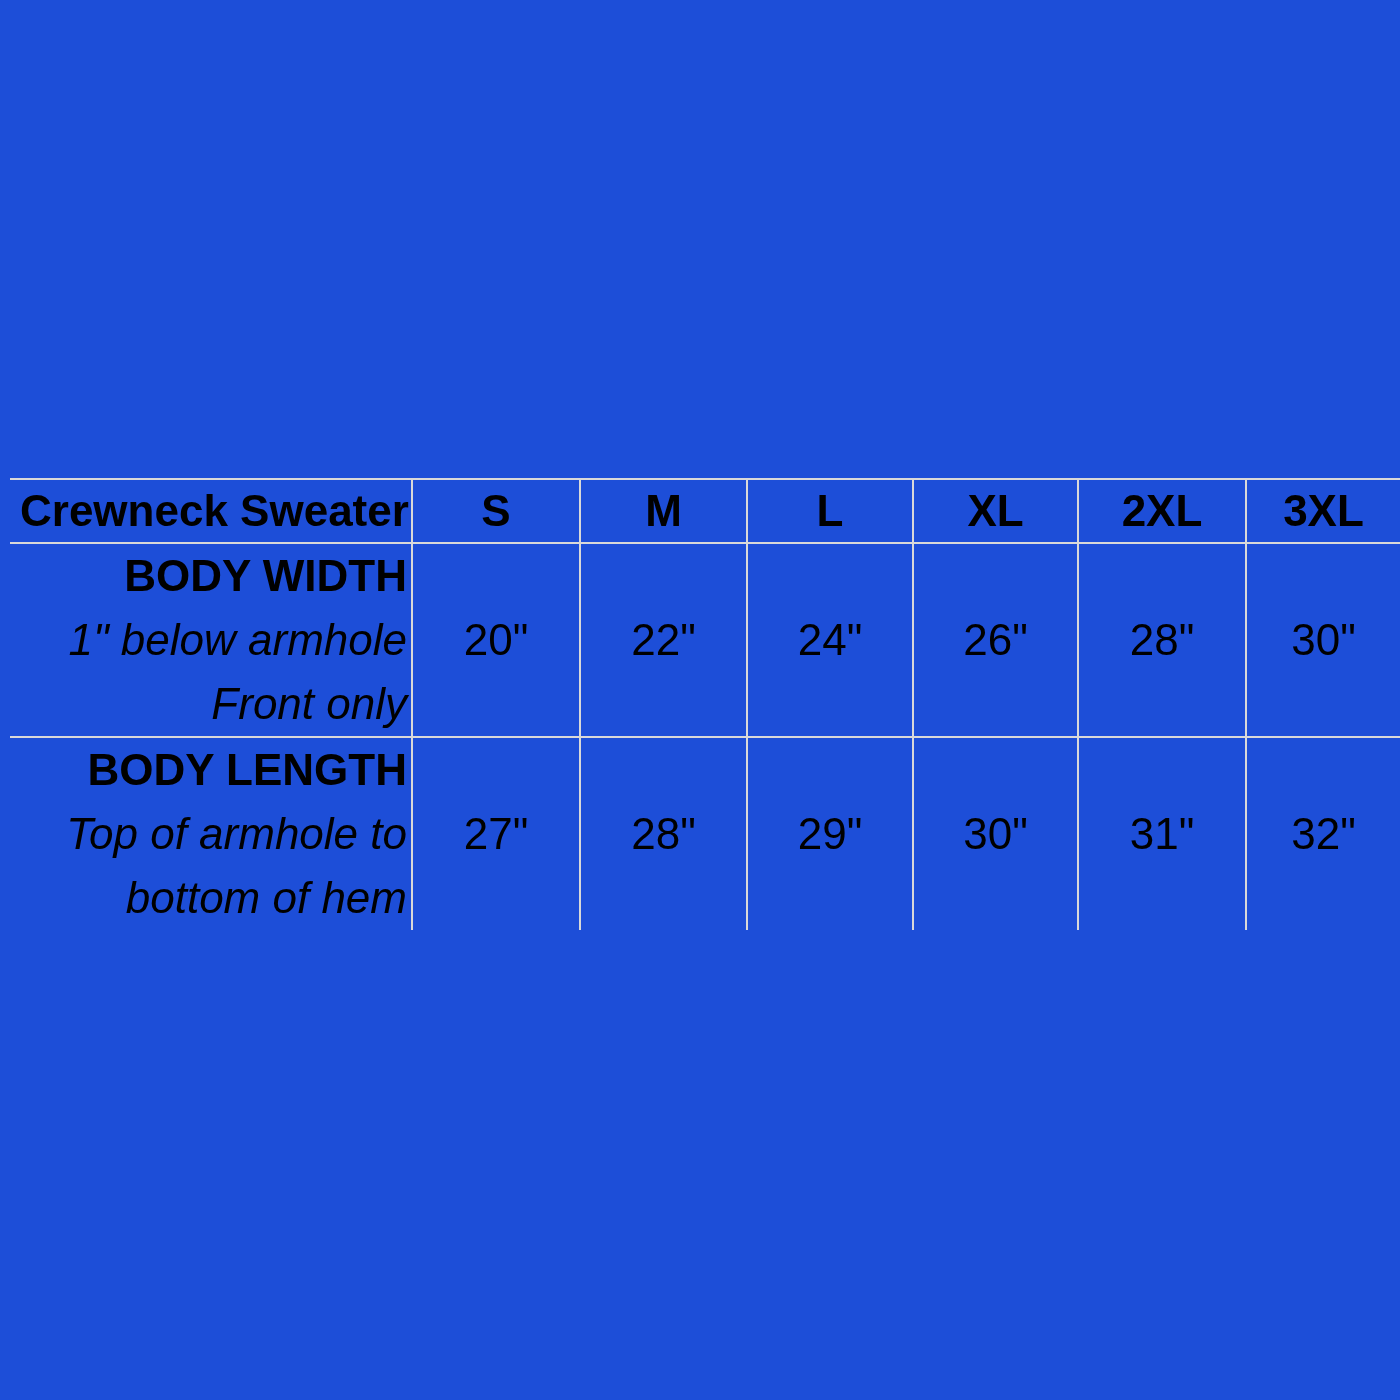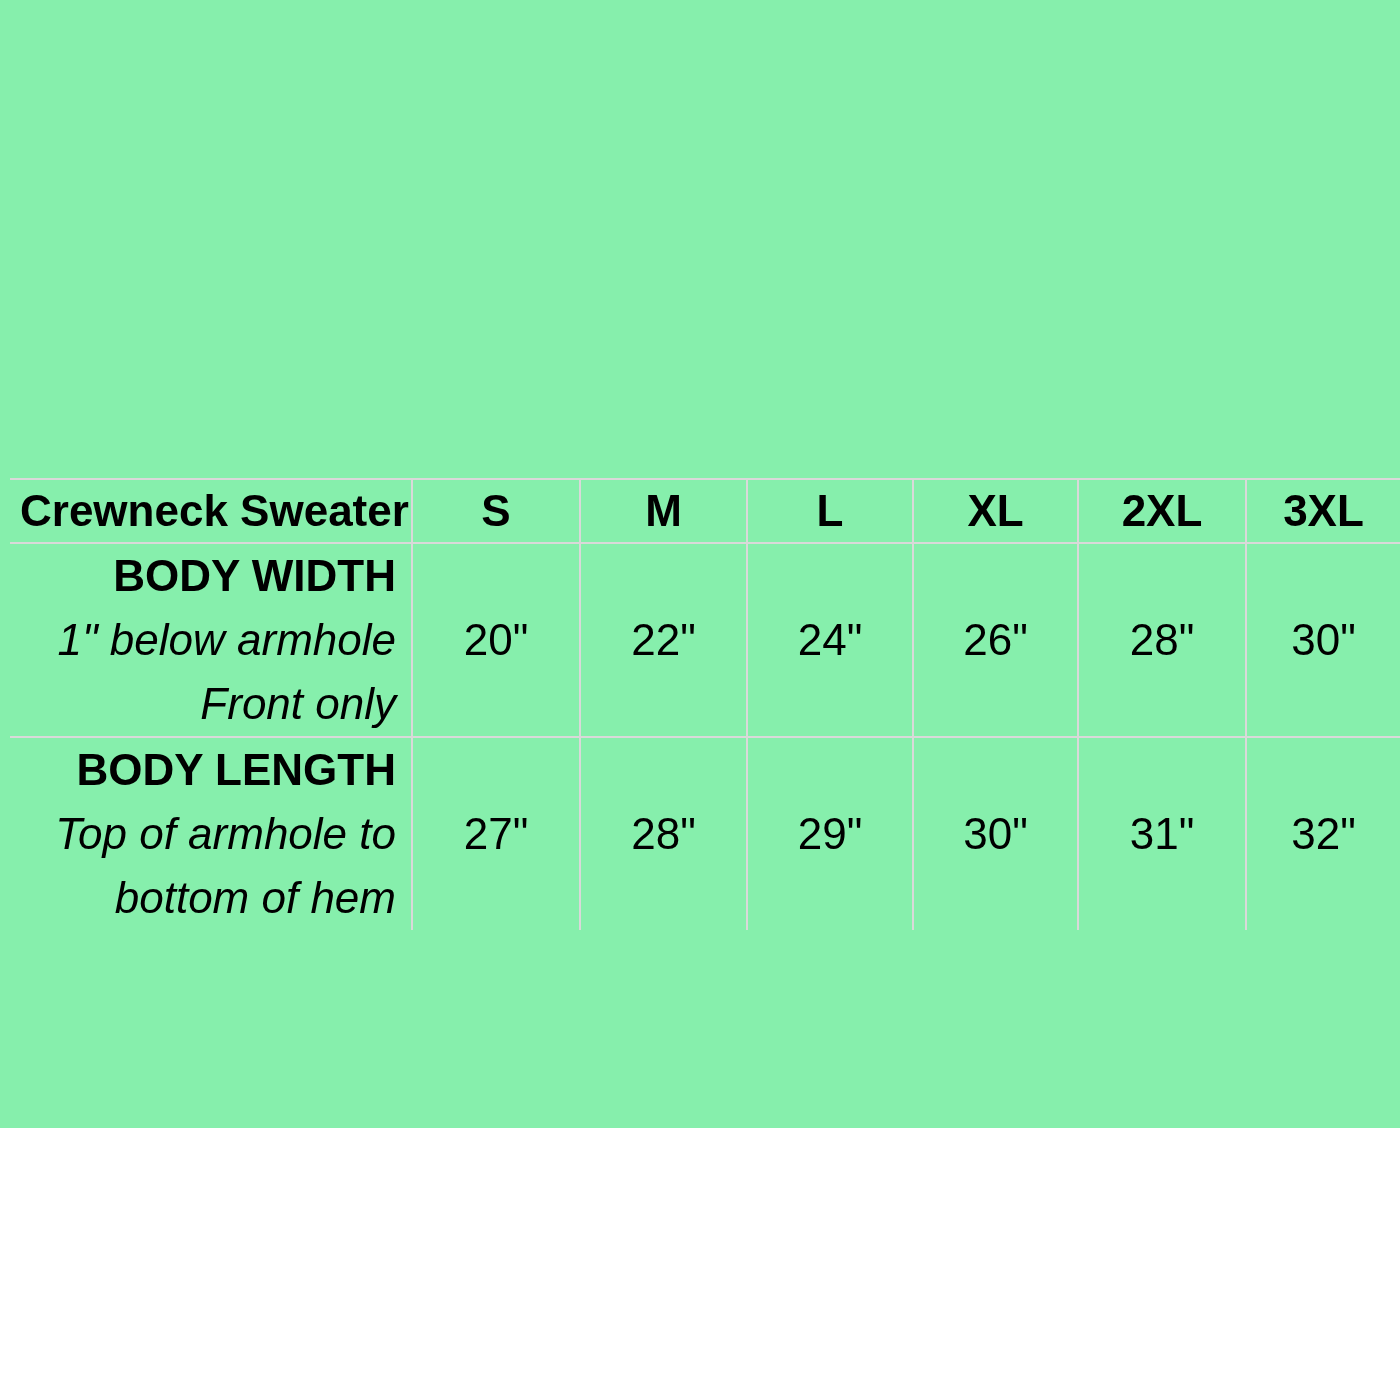--- a/index.html
+++ b/index.html
@@ -7,22 +7,22 @@
     width: 1400px;
     height: 1400px;
     background: #ffffff;
     color: #000000;
     font-family: "Liberation Sans", sans-serif;
     overflow: hidden;
   }
   .page {
     position: relative;
     width: 1400px;
-    height: 1128px;
-    background: #86efac;
+    height: 1400px;
+    background: #1d4ed8;
   }
   .table-wrap {
     position: absolute;
     top: 478px;
     left: 10px;
     width: 1390px;
   }
   table.size-chart {
     border-collapse: collapse;
     table-layout: fixed;
@@ -52,21 +52,21 @@
   }
   tbody tr.measure-row td {
     height: 192px;
     vertical-align: middle;
   }
   tbody tr.measure-row.first {
     border-bottom: 2px solid #d9d9d9;
   }
   td.label-cell {
     text-align: right;
-    padding-right: 15px;
+    padding-right: 4px;
     white-space: nowrap;
   }
   .row-label {
     font-weight: bold;
     font-size: 44px;
     line-height: 64px;
   }
   .row-sub {
     font-style: italic;
     font-size: 44px;

